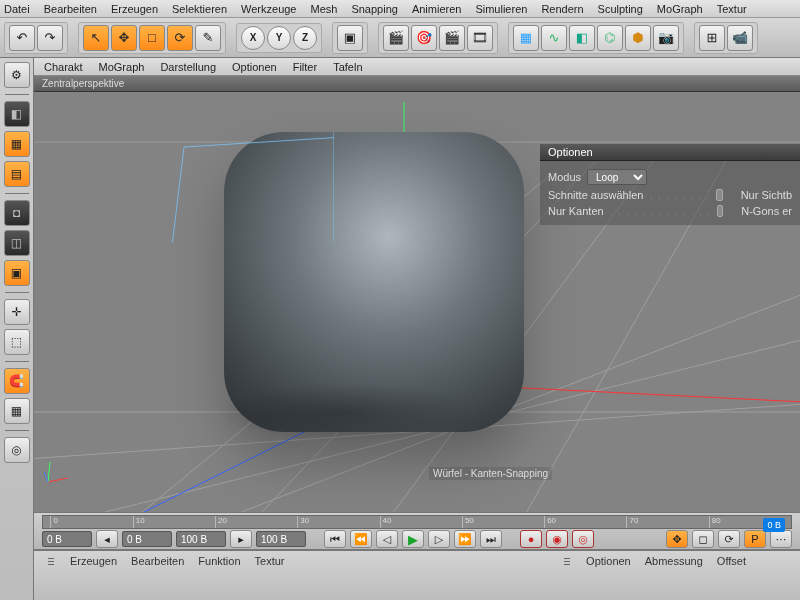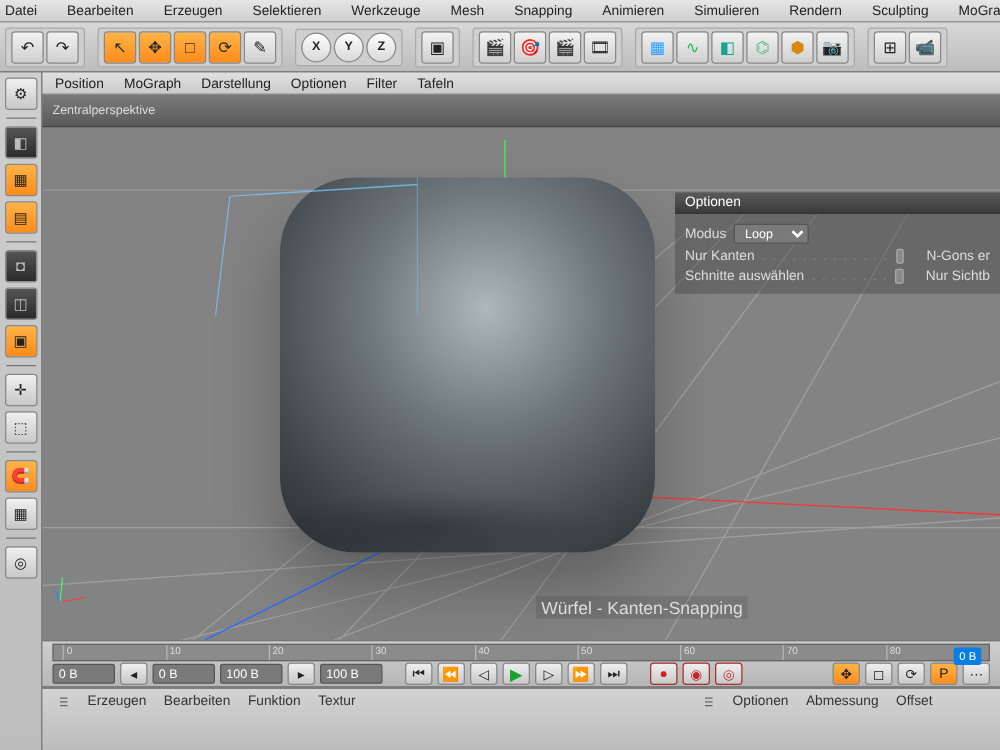--- a/index.html
+++ b/index.html
@@ -1,47 +1,47 @@
 <!DOCTYPE html>
 <html><head>
 <meta charset="utf-8">
 <style>
   * { box-sizing: border-box; margin: 0; padding: 0; font-family: Arial, sans-serif; }
   body { background:#8b8b8b; width:800px; height:600px; overflow:hidden; position:relative; color:#222; font-size:11px; }
 
   
-  .menubar { height:18px; background:linear-gradient(#e6e6e6,#cfcfcf); display:flex; align-items:center; padding:0 4px; gap:24px; border-bottom:1px solid #999; }
+  .menubar { height:18px; background:linear-gradient(#e6e6e6,#cfcfcf); display:flex; align-items:center; padding:0 4px; gap:14px; border-bottom:1px solid #999; }
   .menubar span { cursor:default; }
 
   
   .toolbar { height:40px; background:linear-gradient(#d8d8d8,#bcbcbc); display:flex; align-items:center; padding:0 4px; gap:2px; border-bottom:1px solid #777; }
   .tbtn { width:26px; height:26px; border:1px solid #888; border-radius:3px; background:linear-gradient(#f2f2f2,#cfcfcf); display:flex; align-items:center; justify-content:center; font-size:13px; cursor:pointer; }
   .tbtn.orange { background:linear-gradient(#ffb347,#ff8c1a); color:#2b2b2b; }
   .tbtn.axis { width:24px; height:24px; border-radius:50%; background:linear-gradient(#fefefe,#d9d9d9); font-weight:bold; font-size:10px; }
   .tdiv { width:6px; }
   .toolbar .group { display:flex; gap:2px; padding:2px 4px; border:1px solid #aaa; border-radius:3px; background:#cfcfcf; }
 
   
   .leftbar { position:absolute; left:0; top:58px; width:34px; bottom:0; background:linear-gradient(#cfcfcf,#bcbcbc); border-right:1px solid #777; display:flex; flex-direction:column; align-items:center; gap:4px; padding-top:4px; }
   .pbtn { width:26px; height:26px; border:1px solid #888; border-radius:3px; background:linear-gradient(#f0f0f0,#c8c8c8); display:flex; align-items:center; justify-content:center; font-size:12px; cursor:pointer; }
   .pbtn.orange { background:linear-gradient(#ffb347,#ff8c1a); }
   .pbtn.dark { background:linear-gradient(#555,#2a2a2a); color:#bbb; }
   .leftbar .sep { width:24px; height:1px; background:#777; margin:2px 0; }
 
   
   .vpwrap { position:absolute; left:34px; top:58px; right:0; bottom:88px; display:flex; flex-direction:column; }
   .vpmenu { height:18px; background:linear-gradient(#e0e0e0,#cacaca); display:flex; align-items:center; padding:0 10px; gap:16px; border-bottom:1px solid #888; }
-  .vplabel { height:26px; background:linear-gradient(#7a7a7a,#5a5a5a); color:#ddd; font-size:10px; display:flex; align-items:center; padding:0 8px; border-bottom:1px solid #333; }
+  .vplabel { height:16px; background:linear-gradient(#7a7a7a,#5a5a5a); color:#ddd; font-size:10px; display:flex; align-items:center; padding:0 8px; border-bottom:1px solid #333; }
   .viewport { flex:1; background:#838383; position:relative; overflow:hidden; }
 
   
   .cube { position:absolute; left:190px; top:40px; width:300px; height:300px; border-radius:60px; background:radial-gradient(circle at 55% 35%, #aeb7bb 0%, #6d767b 38%, #3c4246 78%, #2a2e31 100%); box-shadow:0 30px 50px rgba(0,0,0,0.25); }
   .cube::after { content:""; position:absolute; left:-8px; bottom:-10px; width:260px; height:60px; background:radial-gradient(ellipse at center, rgba(0,0,0,0.25) 0%, transparent 70%); border-radius:50%; }
 
-  .hint { position:absolute; color:#ddd; font-size:14px; background:rgba(0,0,0,0.1); padding:1px 4px; }
+  .hint { position:absolute; color:#ddd; font-size:10px; background:rgba(0,0,0,0.1); padding:1px 4px; }
 
   
   .optpanel { position:absolute; right:0; top:52px; width:260px; background:rgba(70,70,70,0.45); backdrop-filter:none; color:#ddd; padding:6px 8px; font-size:11px; }
   .optpanel .title { background:linear-gradient(#5a5a5a,#3b3b3b); color:#fff; padding:2px 8px; margin:-6px -8px 6px -8px; font-size:11px; border-bottom:1px solid #222; }
   .optpanel .row { display:flex; align-items:center; gap:6px; padding:2px 0; white-space:nowrap; }
   .optpanel .dots { color:#888; letter-spacing:1px; flex:0 0 auto; }
   .optpanel .lbl { flex:0 0 auto; }
   .optpanel select, .optpanel input.spin { background:#7a7a7a; color:#fff; border:1px solid #555; border-radius:2px; font-size:10px; padding:0 4px; height:16px; }
   .optpanel select { width:60px; }
   .optpanel input.spin { width:68px; text-align:right; }
@@ -154,21 +154,21 @@
   <div class="pbtn">⬚</div>
   <div class="sep"></div>
   <div class="pbtn orange">🧲</div>
   <div class="pbtn">▦</div>
   <div class="sep"></div>
   <div class="pbtn">◎</div>
 </div>
 
 <div class="vpwrap">
   <div class="vpmenu">
-    <span>Position</span>
+    <span>Charakt</span>
     <span>MoGraph</span>
     <span>Darstellung</span>
     <span>Optionen</span>
     <span>Filter</span>
     <span>Tafeln</span>
   </div>
   <div class="vplabel">Zentralperspektive</div>
 
   <div class="viewport">
 
@@ -235,32 +235,32 @@
 
     <div class="optpanel">
       <div class="title">Optionen</div>
       <div class="row">
         <span class="lbl">Modus</span>
         <select>
           <option>Loop</option>
         </select>
       </div>
       <div class="row">
+        <span class="lbl">Schnitte auswählen</span>
+        <span class="dots">. . . . . . . .</span>
+        <span class="chk"></span>
+        <span style="width:14px"></span>
+        <span class="lbl">Nur Sichtb</span>
+      </div>
+      <div class="row">
         <span class="lbl">Nur Kanten</span>
         <span class="dots">. . . . . . . . . . . . .</span>
         <span class="chk"></span>
         <span style="width:14px"></span>
         <span class="lbl">N-Gons er</span>
-      </div>
-      <div class="row">
-        <span class="lbl">Schnitte auswählen</span>
-        <span class="dots">. . . . . . . .</span>
-        <span class="chk"></span>
-        <span style="width:14px"></span>
-        <span class="lbl">Nur Sichtb</span>
       </div>
     </div>
   </div>
 </div>
 
 <div class="timeline">
   <div class="ruler">
     <div class="tick" style="left:1%">0</div>
     <div class="tick" style="left:12%">10</div>
     <div class="tick" style="left:23%">20</div>

